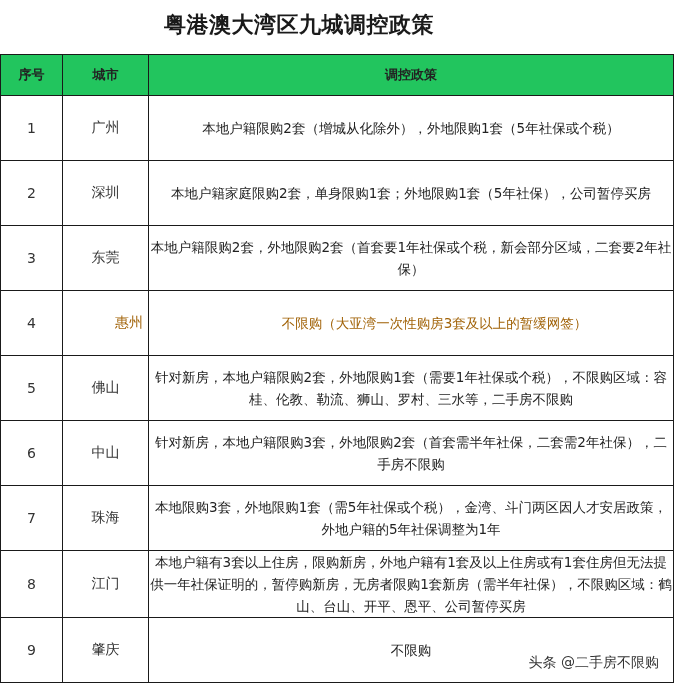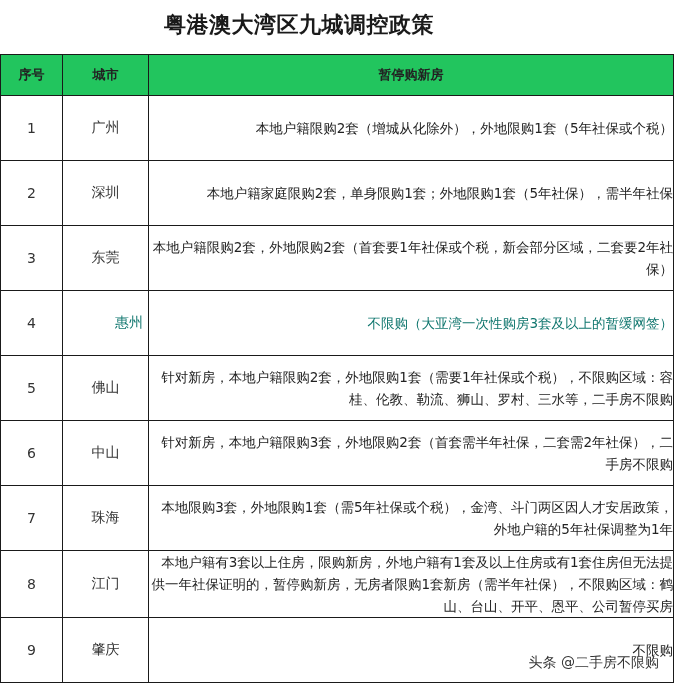--- a/index.html
+++ b/index.html
@@ -6,54 +6,54 @@
   body { width: 674px; height: 689px; position: relative; overflow: hidden;
          font-family: "DejaVu Sans", "Liberation Sans", sans-serif; color: #222; }
   .title { position: absolute; left: 0; top: 10px; width: 598px; text-align: center;
            font-size: 22px; font-weight: bold; color: #1a1a1a; letter-spacing: 0.5px; }
   table.policy { position: absolute; left: 0; top: 54px; width: 673px;
                  border-collapse: collapse; table-layout: fixed; }
   table.policy td, table.policy th { border: 1.5px solid #1a1a1a; padding: 0; }
   th { background: #22c55e; height: 40px; font-size: 13px; font-weight: bold; color: #222; text-align: center; }
   col.c1 { width: 62px; } col.c2 { width: 86px; } col.c3 { width: 525px; }
   td.num, td.city { text-align: center; font-size: 14px; color: #333; }
-  td.policy-cell { text-align: right; font-size: 13.5px; line-height: 22px; padding: 0 4px 0 2px; color: #222; vertical-align: middle; margin-left: 36px; }
+  td.policy-cell { text-align: center; font-size: 13.5px; line-height: 22px; padding: 0 4px 0 2px; color: #222; vertical-align: middle; margin-left: 36px; }
   tr.row td { height: 64px; }
-  tr.red td.city, tr.red td.policy-cell { color: #0f766e; padding-left: 47px; }
+  tr.red td.city, tr.red td.policy-cell { color: #a16207; padding-left: 47px; }
   td.last { position: relative; }
   .watermark { position: absolute; right: 14px; bottom: 9px; font-size: 14px; color: #333; }
 </style>
 </head>
 <body>
 
 <div class="title">粤港澳大湾区九城调控政策</div>
 
 <table class="policy">
   <colgroup>
       <col class="c1">
       <col class="c2">
       <col class="c3">
     </colgroup>
   <thead>
     <tr>
       <th>序号</th>
       <th>城市</th>
-      <th>暂停购新房</th>
+      <th>调控政策</th>
     </tr>
   </thead>
   <tbody>
     <tr class="row">
       <td class="num">1</td>
       <td class="city">广州</td>
       <td class="policy-cell">本地户籍限购2套（增城从化除外），外地限购1套（5年社保或个税）</td>
     </tr>
     <tr class="row">
       <td class="num">2</td>
       <td class="city">深圳</td>
-      <td class="policy-cell">本地户籍家庭限购2套，单身限购1套；外地限购1套（5年社保），需半年社保</td>
+      <td class="policy-cell">本地户籍家庭限购2套，单身限购1套；外地限购1套（5年社保），公司暂停买房</td>
     </tr>
     <tr class="row">
       <td class="num">3</td>
       <td class="city">东莞</td>
       <td class="policy-cell">本地户籍限购2套，外地限购2套（首套要1年社保或个税，新会部分区域，二套要2年社保）</td>
     </tr>
     <tr class="row red">
       <td class="num">4</td>
       <td class="city">惠州</td>
       <td class="policy-cell">不限购（大亚湾一次性购房3套及以上的暂缓网签）</td>

